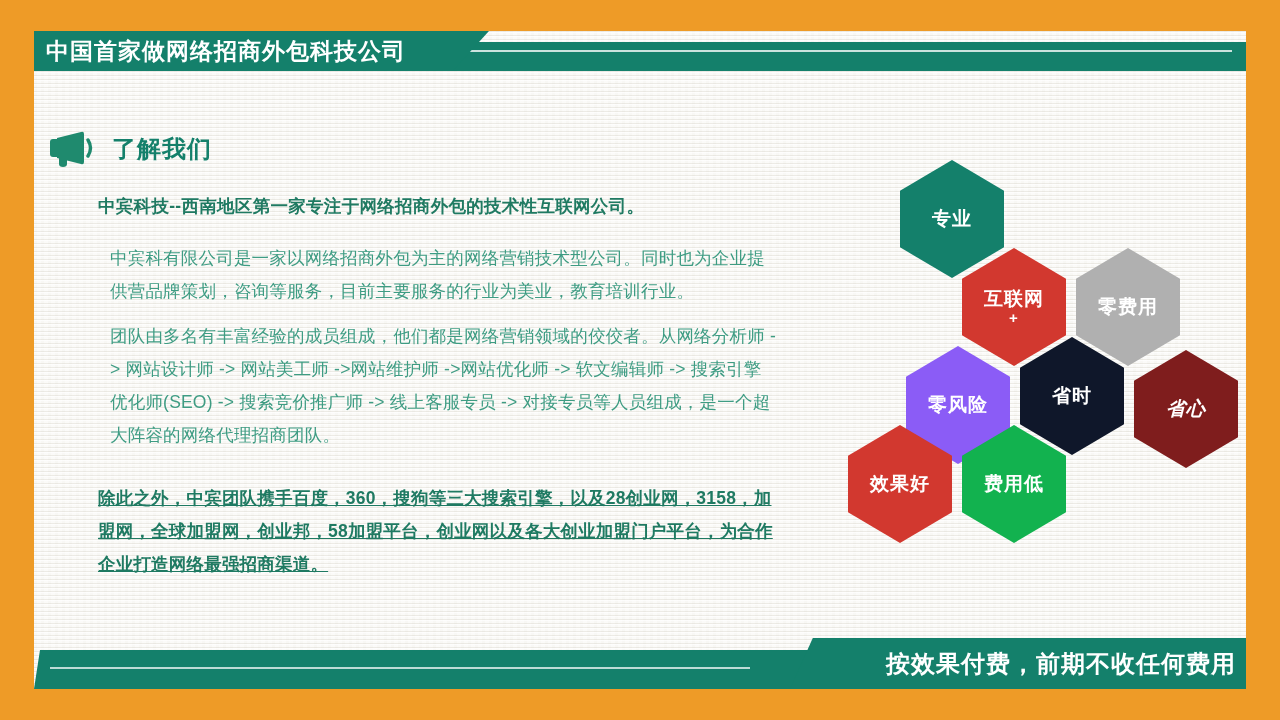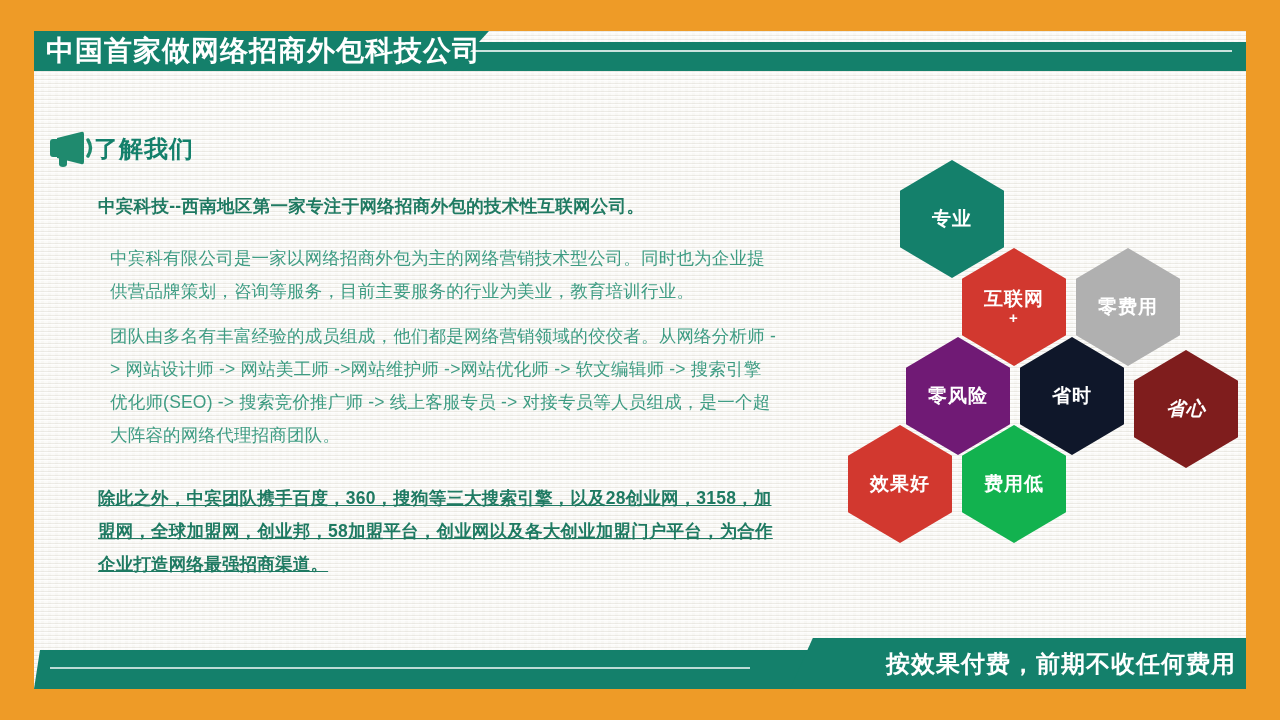--- a/index.html
+++ b/index.html
@@ -67,33 +67,34 @@
     background: #14806b;
     clip-path: polygon(0 0, 100% 0, 92% 100%, 0 100%);
   }
   .header-title {
     position: absolute;
     left: 46px;
     top: 31px;
     height: 40px;
     line-height: 40px;
     color: #ffffff;
-    font-size: 28px;
+    font-size: 23px;
     font-weight: bold;
     letter-spacing: 1px;
     white-space: nowrap;
   }
 
   
   .section-head {
     position: absolute;
     left: 48px;
     top: 130px;
     display: flex;
     align-items: center;
+    gap: 18px;
   }
   .megaphone-icon { display:block; width: 46px; height: 38px; }
   .section-title {
     color: #14806b;
     font-size: 24px;
     font-weight: bold;
     letter-spacing: 1px;
     white-space: nowrap;
   }
 
@@ -231,21 +232,21 @@
       <div class="hex" style="left: 62px; top: 0px; background: rgb(20, 128, 107);">
         <span>专业</span>
       </div>
       <div class="hex" style="left: 124px; top: 88px; background: rgb(210, 56, 47); align-items: center;">
         <span>互联网</span>
         <span class="sub">+</span>
       </div>
       <div class="hex" style="left: 238px; top: 88px; background: rgb(176, 176, 176);">
         <span>零费用</span>
       </div>
-      <div class="hex" style="left: 68px; top: 177px; background: #701a75;">
+      <div class="hex" style="left: 68px; top: 186px; background: #8b5cf6;">
         <span>零风险</span>
       </div>
       <div class="hex" style="left: 182px; top: 177px; background: #0f172a;">
         <span>省时</span>
       </div>
       <div class="hex" style="left: 296px; top: 190px; background: #7f1d1d; font-style: italic;">
         <span>省心</span>
       </div>
       <div class="hex" style="left: 10px; top: 265px; background: rgb(210, 56, 47);">
         <span>效果好</span>

